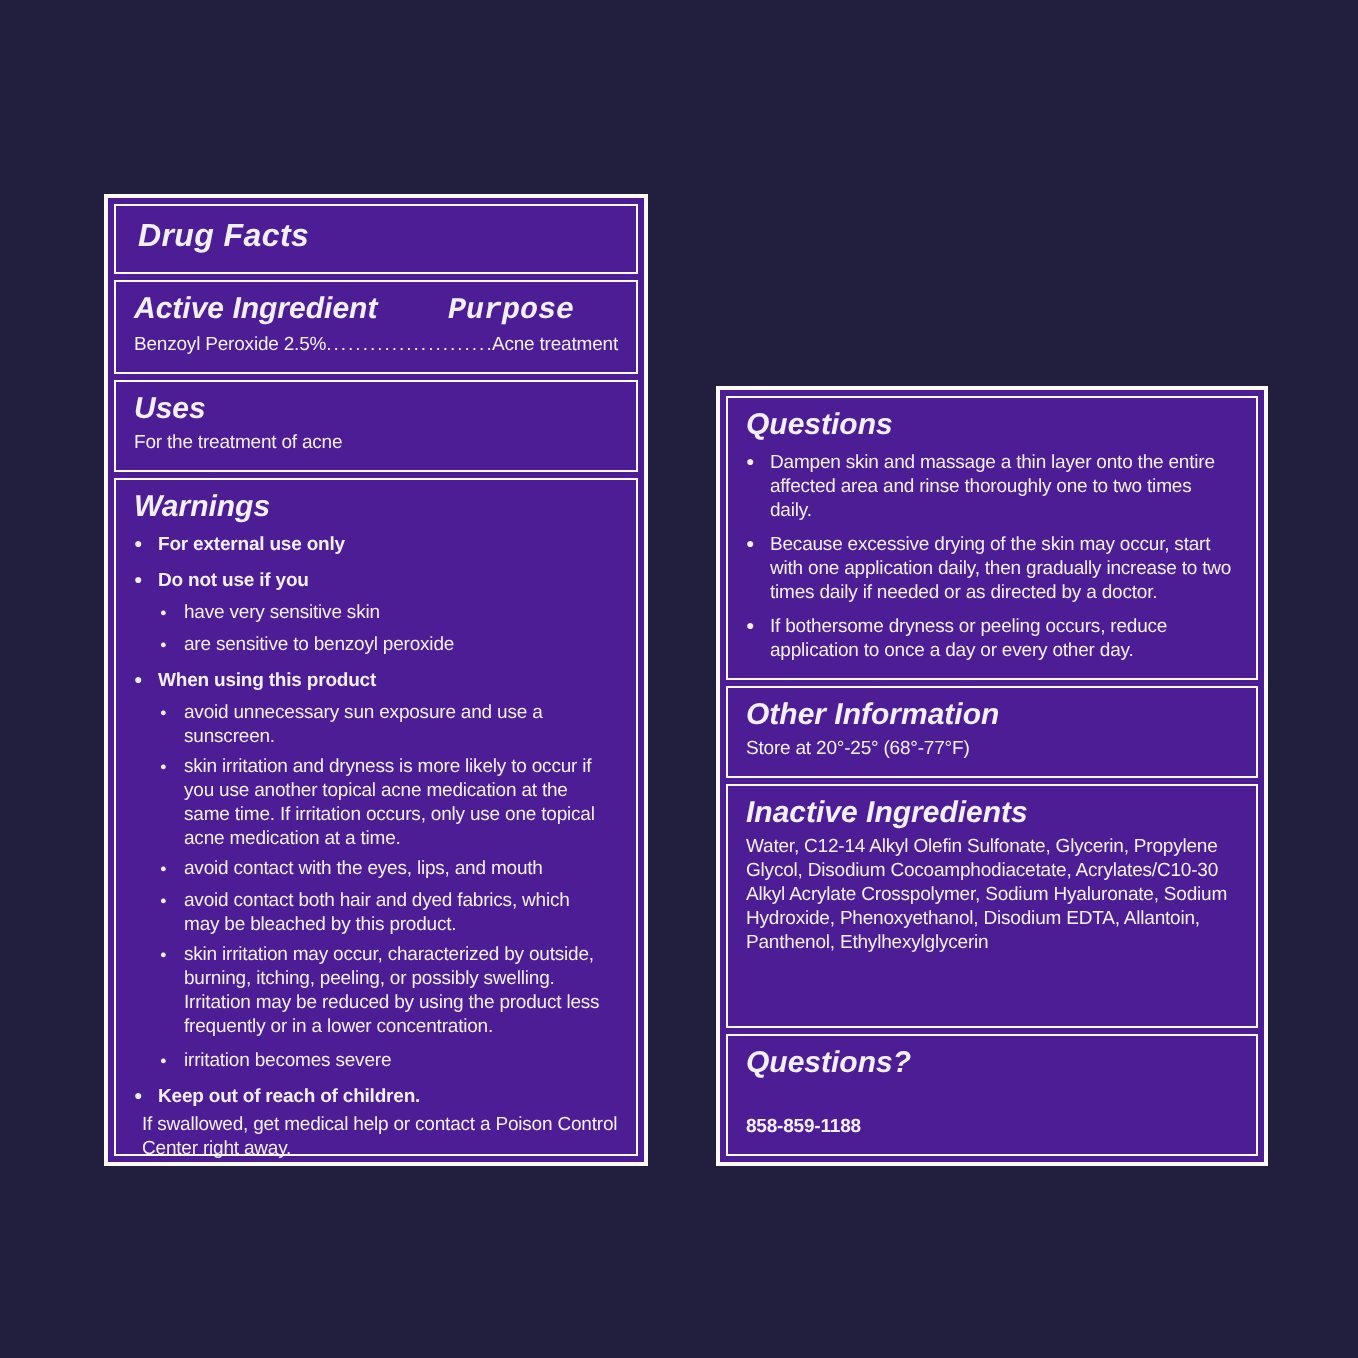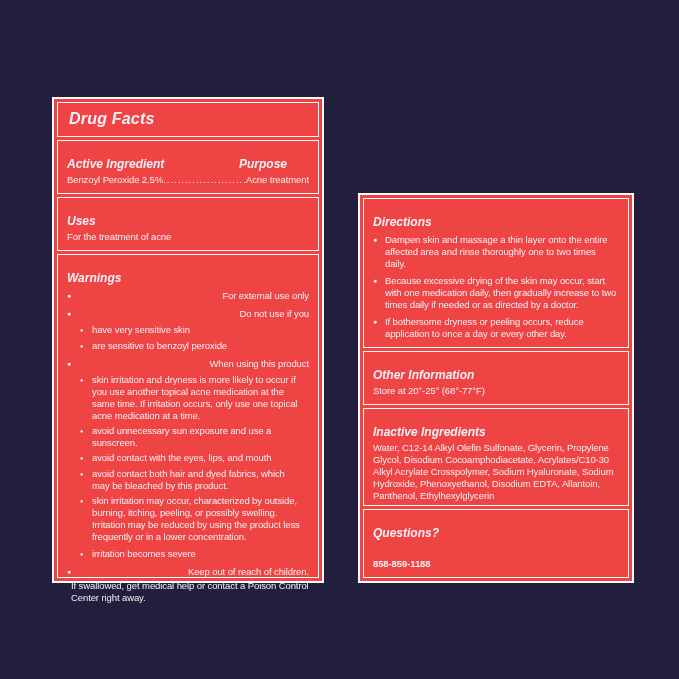--- a/index.html
+++ b/index.html
@@ -8,52 +8,52 @@
     background:#221f3e;
     color:#f2f0f7;
     font-family:"Liberation Sans",sans-serif;
     overflow:hidden;
   }
   .panel{
     position:absolute;box-sizing:border-box;
     border:2px solid #fafafa;
     padding:3px;
     display:flex;flex-direction:column;gap:3px;
-    background:#ef4444;
+    background:#4c1d95;
   }
   #left-panel{left:52px;top:97px;width:272px;height:486px;}
   #right-panel{left:358px;top:193px;width:276px;height:390px;}
   .section{
     border:1.5px solid #fafafa;
     padding:5px 9px 7px 9px;
     box-sizing:border-box;
   }
   .grow{flex:1 1 auto;min-height:0;}
   .title{
     font-size:16px;font-weight:bold;font-style:italic;
     letter-spacing:.2px;
     padding:7px 11px 8px 11px;
   }
   .h{
-    font-size:12px;font-weight:bold;font-style:italic;
-    margin:11px 0 3px 0;letter-spacing:0;
+    font-size:15px;font-weight:bold;font-style:italic;
+    margin:0 0 3px 0;letter-spacing:0;
   }
   .body-text{
     font-size:9.5px;line-height:12px;letter-spacing:-0.1px;
     margin:0;
   }
   
   .ai-head{display:flex;align-items:baseline;}
-  .ai-head .purpose-h{margin-left:auto;margin-right:22px;}
+  .ai-head .purpose-h{margin-left:auto;margin-right:22px;font-family:Liberation Mono, monospace;}
   .ai-row{display:flex;align-items:flex-start;white-space:nowrap;}
   .ai-row .leader{flex:1 1 auto;overflow:hidden;letter-spacing:1px;}
   
   .grp{margin-top:5px;}
   .b1{display:flex;gap:5px;margin-top:5px;}
-  .b1.bold{font-weight:normal;justify-content:space-between;}
+  .b1.bold{font-weight:bold;}
   .b2{display:flex;gap:5px;margin:3px 5px 0 13px;}
   .dot1{flex:0 0 7px;}
   .dot1::before{content:"\25CF";font-size:7px;position:relative;top:-1px;}
   .dot2{flex:0 0 7px;}
   .dot2::before{content:"\25CF";font-size:5.5px;position:relative;top:-1px;}
   .note{margin:1px 0 0 4px;}
   .phone{font-weight:bold;margin-top:18px;}
 </style>
 </head>
 <body>
@@ -104,25 +104,25 @@
       </div>
     </div>
 
     <div class="grp body-text">
       <div class="b1 bold">
         <span class="dot1"></span>
         <span>When using this product</span>
       </div>
       <div class="b2">
         <span class="dot2"></span>
-        <span>skin irritation and dryness is more likely to occur if you use another topical acne medication at the same time. If irritation occurs, only use one topical acne medication at a time.</span>
+        <span>avoid unnecessary sun exposure and use a sunscreen.</span>
       </div>
       <div class="b2">
         <span class="dot2"></span>
-        <span>avoid unnecessary sun exposure and use a sunscreen.</span>
+        <span>skin irritation and dryness is more likely to occur if you use another topical acne medication at the same time. If irritation occurs, only use one topical acne medication at a time.</span>
       </div>
       <div class="b2">
         <span class="dot2"></span>
         <span>avoid contact with the eyes, lips, and mouth</span>
       </div>
       <div class="b2">
         <span class="dot2"></span>
         <span>avoid contact both hair and dyed fabrics, which may be bleached by this product.</span>
       </div>
       <div class="b2">
@@ -144,28 +144,28 @@
         <span>Keep out of reach of children.</span>
       </div>
       <p class="body-text note">If swallowed, get medical help or contact a Poison Control Center right away.</p>
     </div>
   </div>
 </div>
 
 <div class="panel" id="right-panel">
 
   <div class="section">
-    <div class="h">Directions</div>
+    <div class="h">Questions</div>
     <div class="b1 body-text">
       <span class="dot1"></span>
       <span>Dampen skin and massage a thin layer onto the entire affected area and rinse thoroughly one to two times daily.</span>
     </div>
     <div class="b1 body-text">
       <span class="dot1"></span>
-      <span>Because excessive drying of the skin may occur, start with one medication daily, then gradually increase to two times daily if needed or as directed by a doctor.</span>
+      <span>Because excessive drying of the skin may occur, start with one application daily, then gradually increase to two times daily if needed or as directed by a doctor.</span>
     </div>
     <div class="b1 body-text">
       <span class="dot1"></span>
       <span>If bothersome dryness or peeling occurs, reduce application to once a day or every other day.</span>
     </div>
   </div>
 
   <div class="section">
     <div class="h">Other Information</div>
     <p class="body-text">Store at 20°-25° (68°-77°F)</p>

